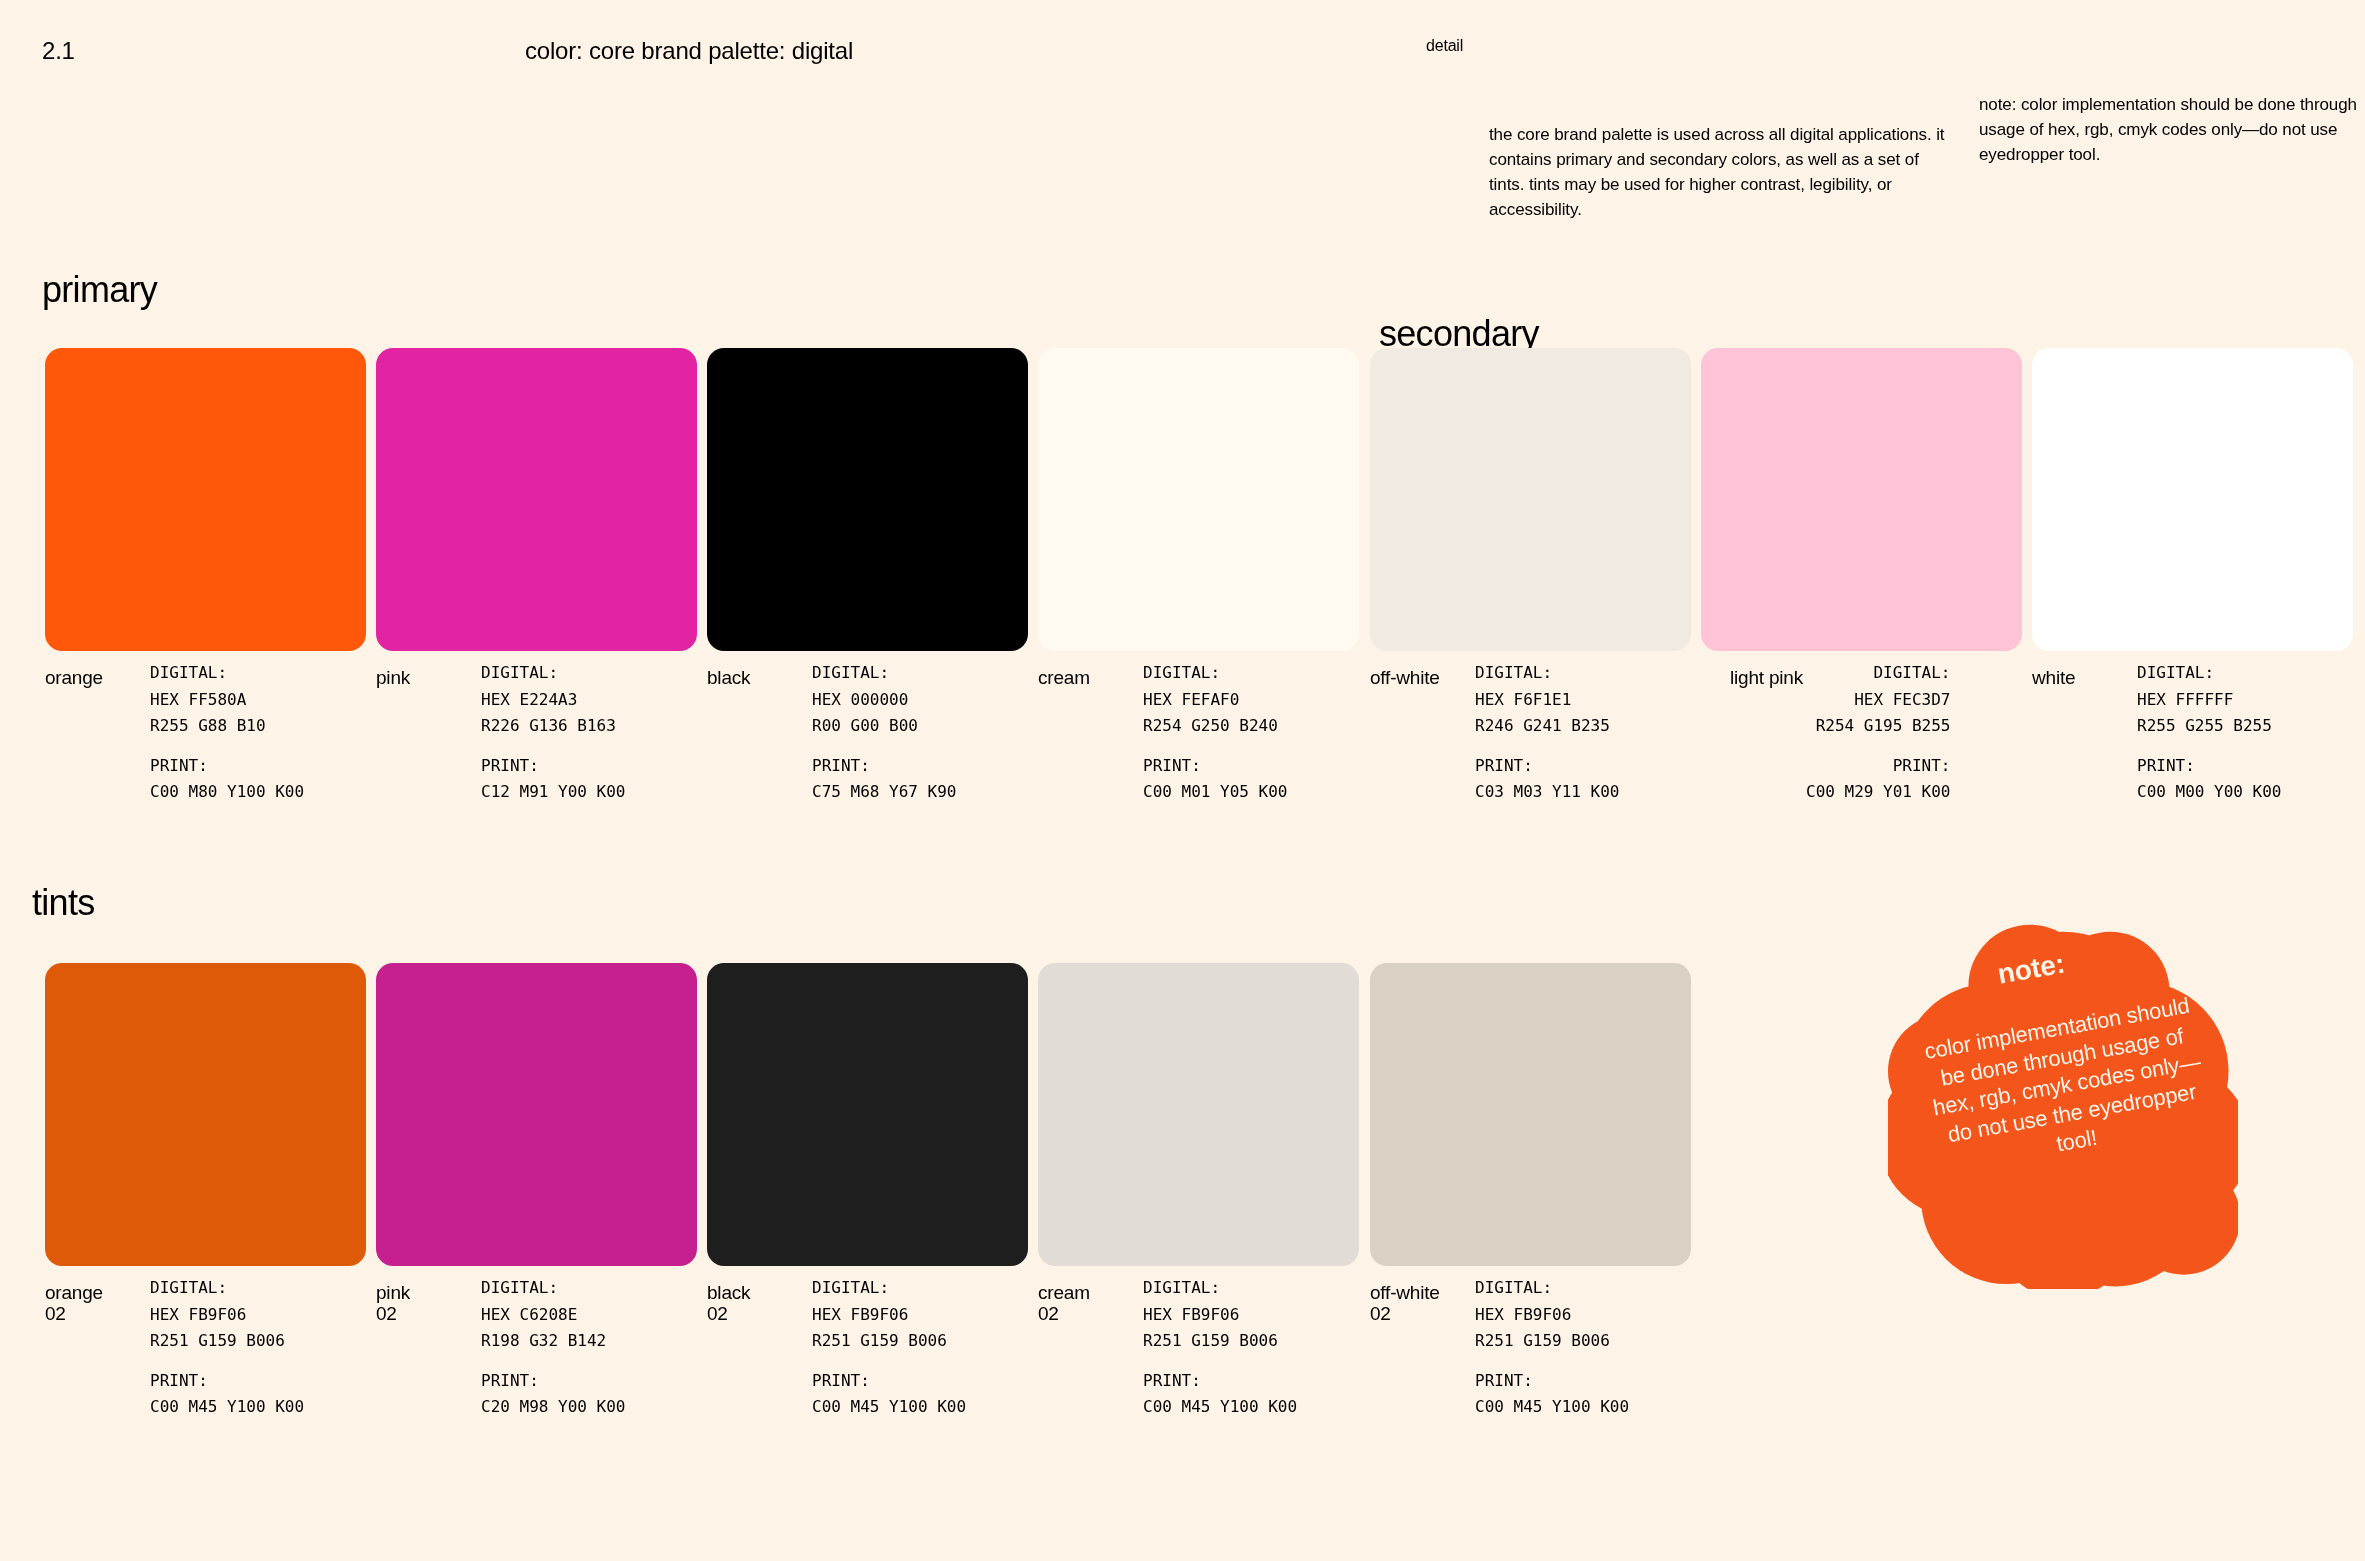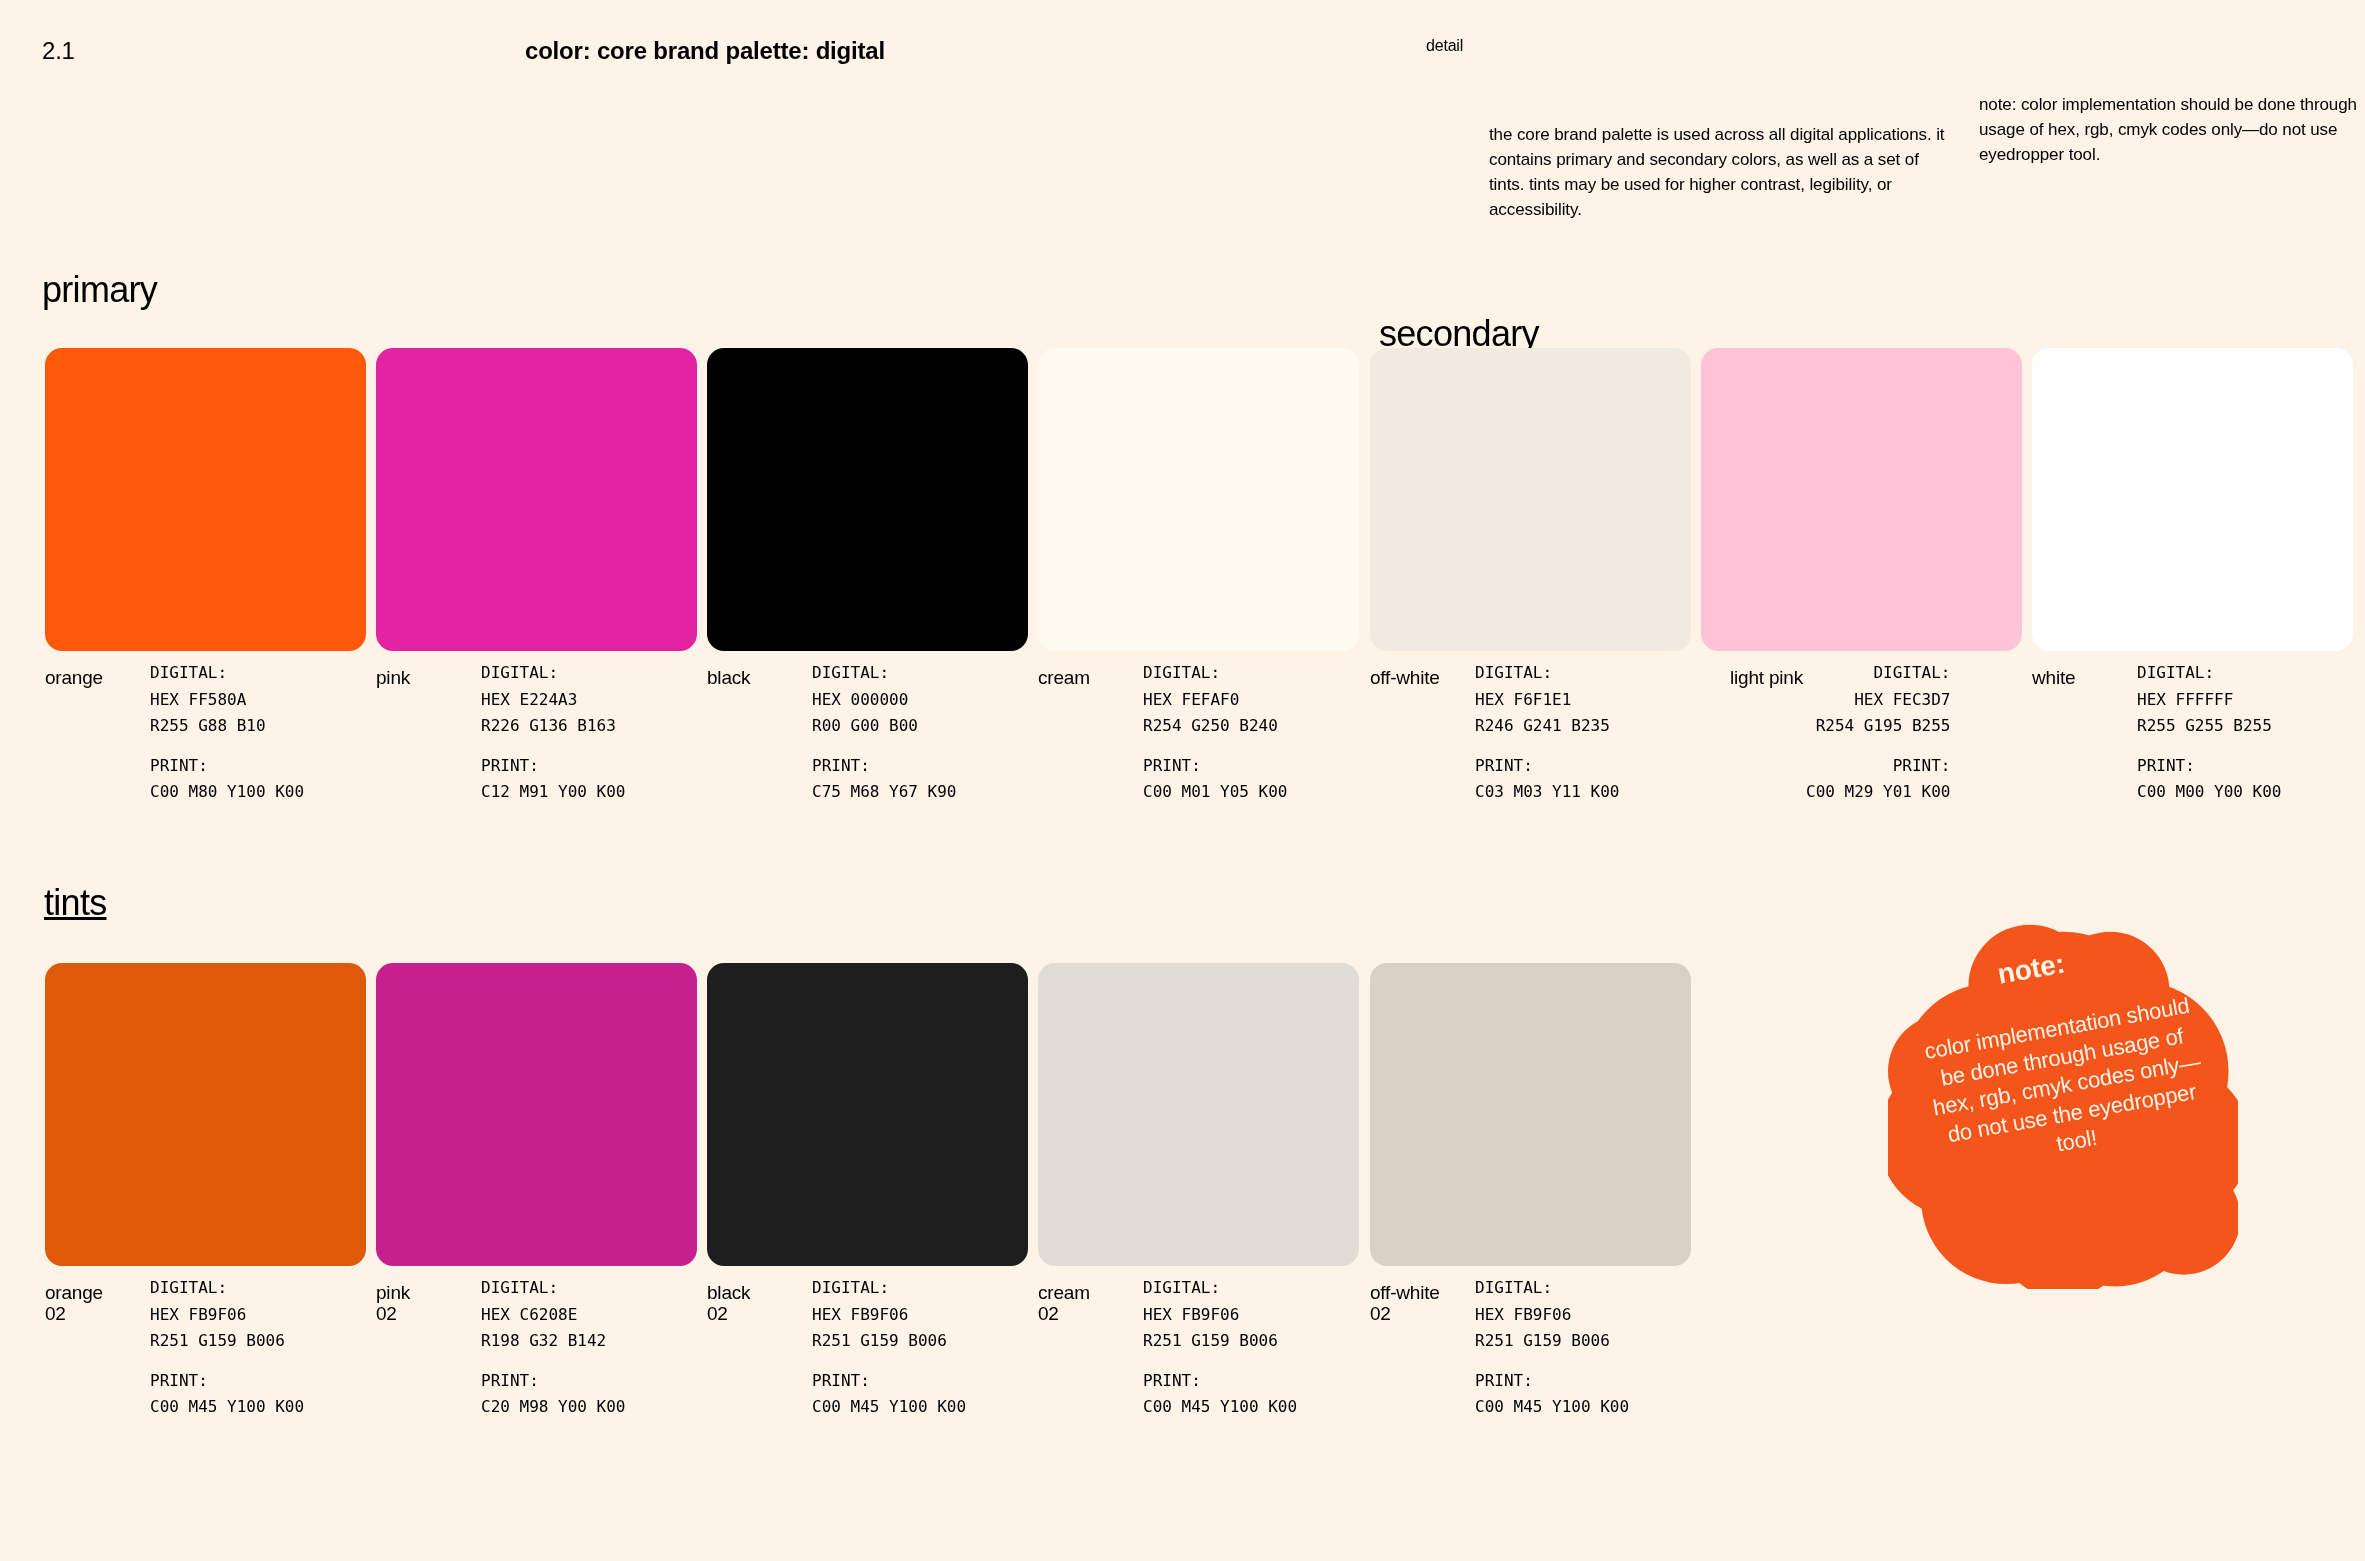--- a/index.html
+++ b/index.html
@@ -31,21 +31,20 @@
     font-size: 24px;
     letter-spacing: -0.2px;
     font-family: "Liberation Sans", sans-serif;
   }
   .page-title {
     position: absolute;
     left: 525px;
     top: 37px;
     font-size: 24px;
     letter-spacing: -0.2px;
-    font-weight: bold;
   }
   .detail-heading {
     position: absolute;
     left: 1426px;
     top: 37px;
     font-size: 16px;
     letter-spacing: -0.2px;
   }
   .detail-col {
     position: absolute;
@@ -59,21 +58,21 @@
 
   
   .section-heading {
     position: absolute;
     font-size: 36px;
     letter-spacing: -0.7px;
     line-height: 1;
   }
   .section-heading.primary   { left: 42px;  top: 272px; }
   .section-heading.secondary { left: 1379px; top: 272px; margin-top: 44px; }
-  .section-heading.tints     { left: 44px;  top: 885px; text-decoration: underline; }
+  .section-heading.tints     { left: 32px;  top: 885px; }
 
   
   .row {
     position: absolute;
     left: 0;
     width: 2413px;
     height: 331px;
   }
   .row.row-primary { top: 348px; }
   .row.row-tints   { top: 963px; }

